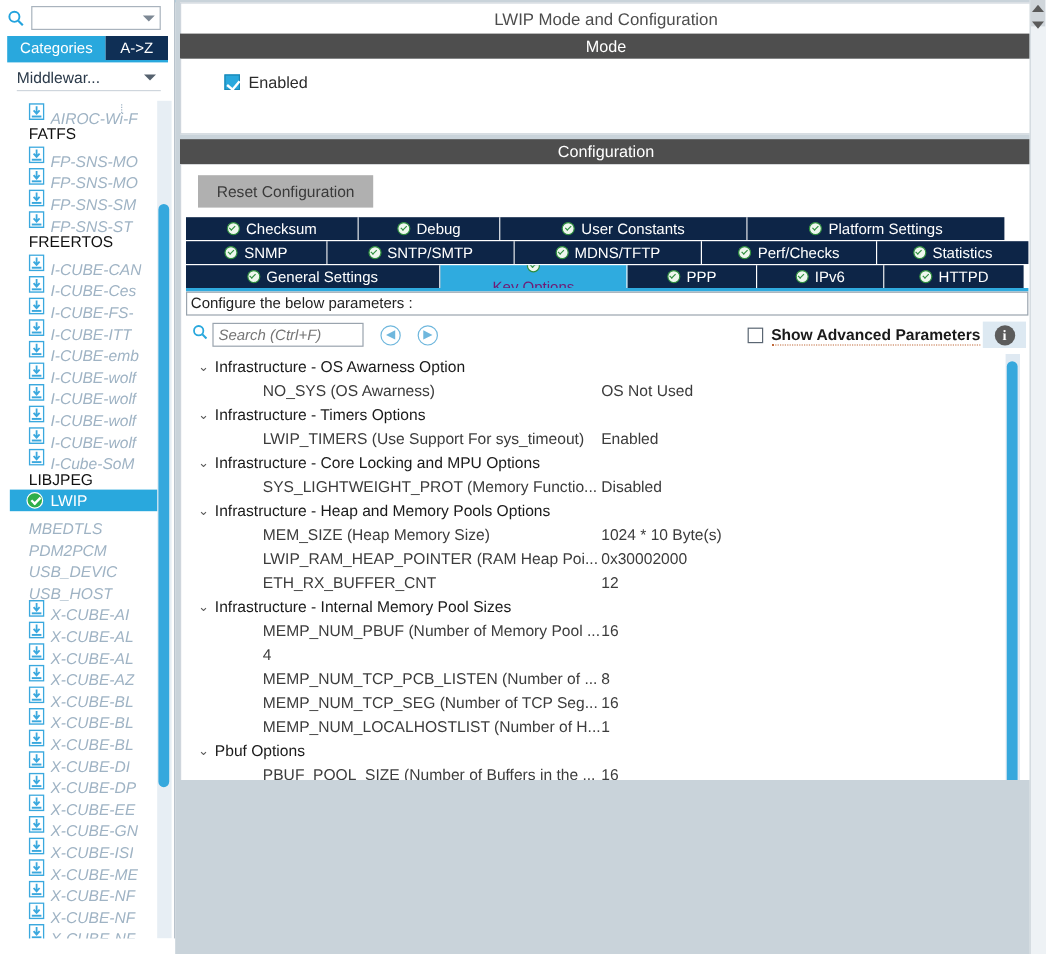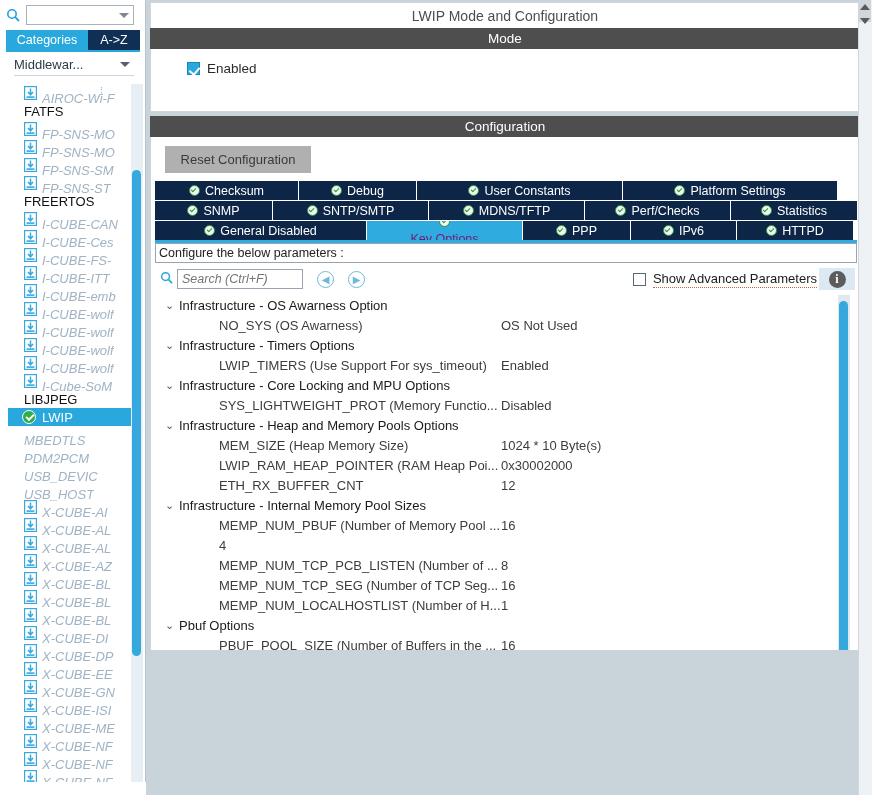--- a/index.html
+++ b/index.html
@@ -286,21 +286,21 @@
     width: 17px; height: 17px; border-radius: 50%;
     border: 1.5px solid #6fb7dd;
     color: #6fb7dd;
     display: flex; align-items: center; justify-content: center;
     font-size: 10px;
     margin-left: 14px;
     cursor: default;
   }
   .adv-group {
     position: absolute; right: 40px;
-    display: flex; align-items: center; gap: 7px;
+    display: flex; align-items: center; gap: 7px; font-weight: bold;
   }
   .adv-label {
     font-size: 13px; color: #1a1a1a;
     border-bottom: 1px dotted #c06a3a;
     padding-bottom: 1px;
   }
   .info-btn {
     position: absolute; right: 2px; top: 3px;
     width: 36px; height: 22px;
     background: #dde9f2;
@@ -753,21 +753,21 @@
               <span>Perf/Checks</span>
             </div>
             <div class="tab" style="width: 126px;">
               <span class="tab-check"></span>
               <span>Statistics</span>
             </div>
           </div>
         <div class="tab-row" id="tab-row-3">
             <div class="tab" style="width: 212px;">
               <span class="tab-check"></span>
-              <span>General Disabled</span>
+              <span>General Settings</span>
             </div>
             <div class="tab active" style="width: 156px;">
               <span class="tab-check"></span>
               <span>Key Options</span>
             </div>
             <div class="tab" style="width: 108px;">
               <span class="tab-check"></span>
               <span>PPP</span>
             </div>
             <div class="tab" style="width: 106px;">

